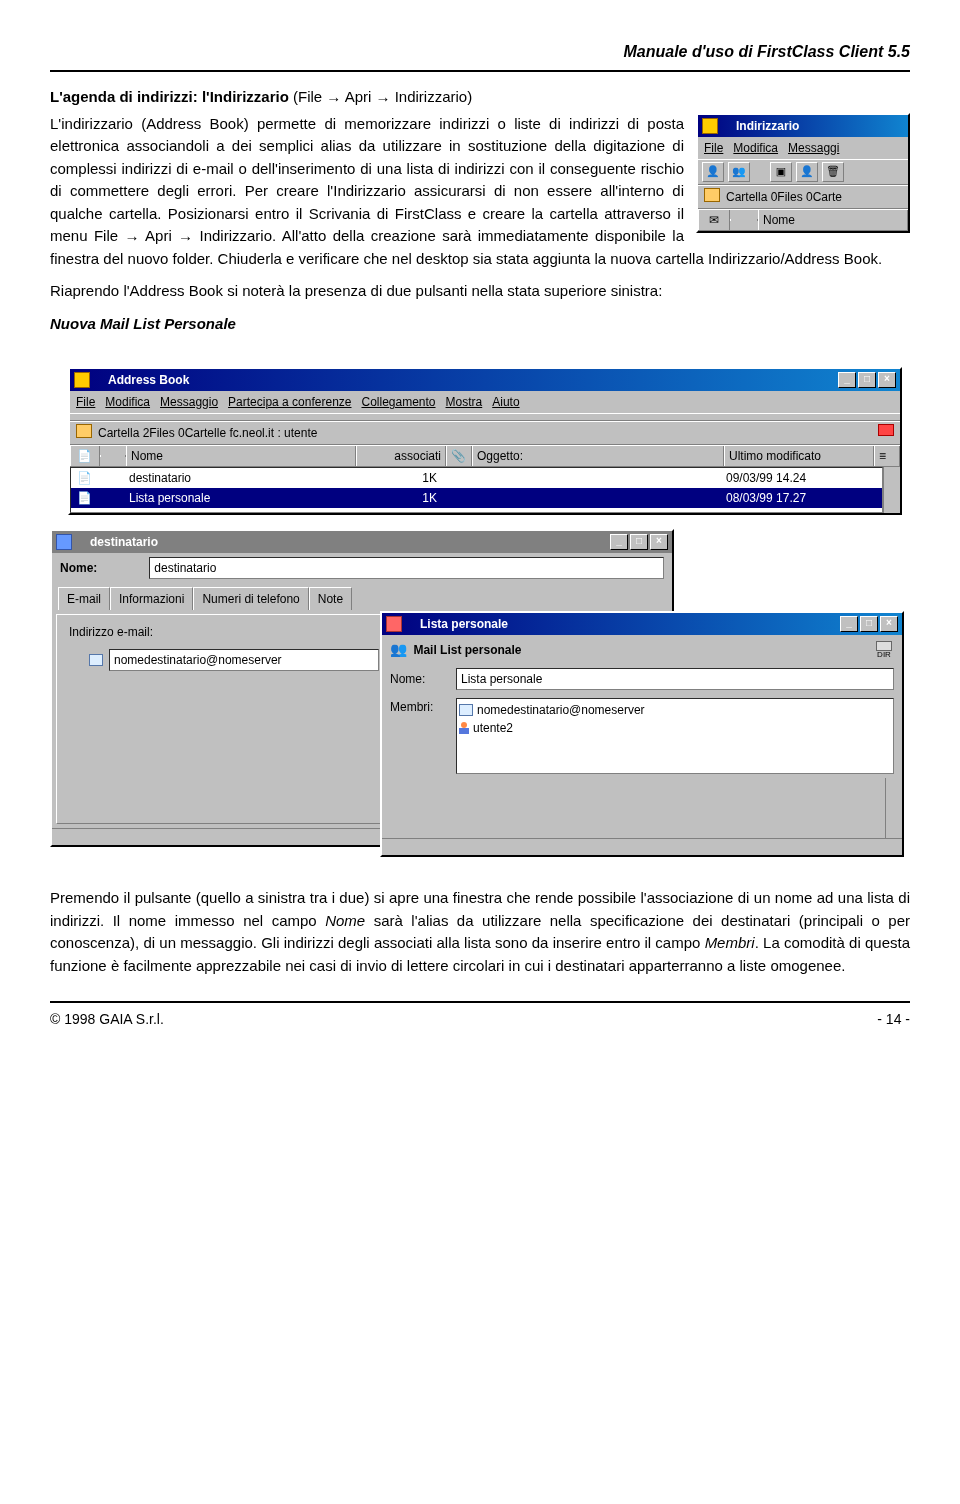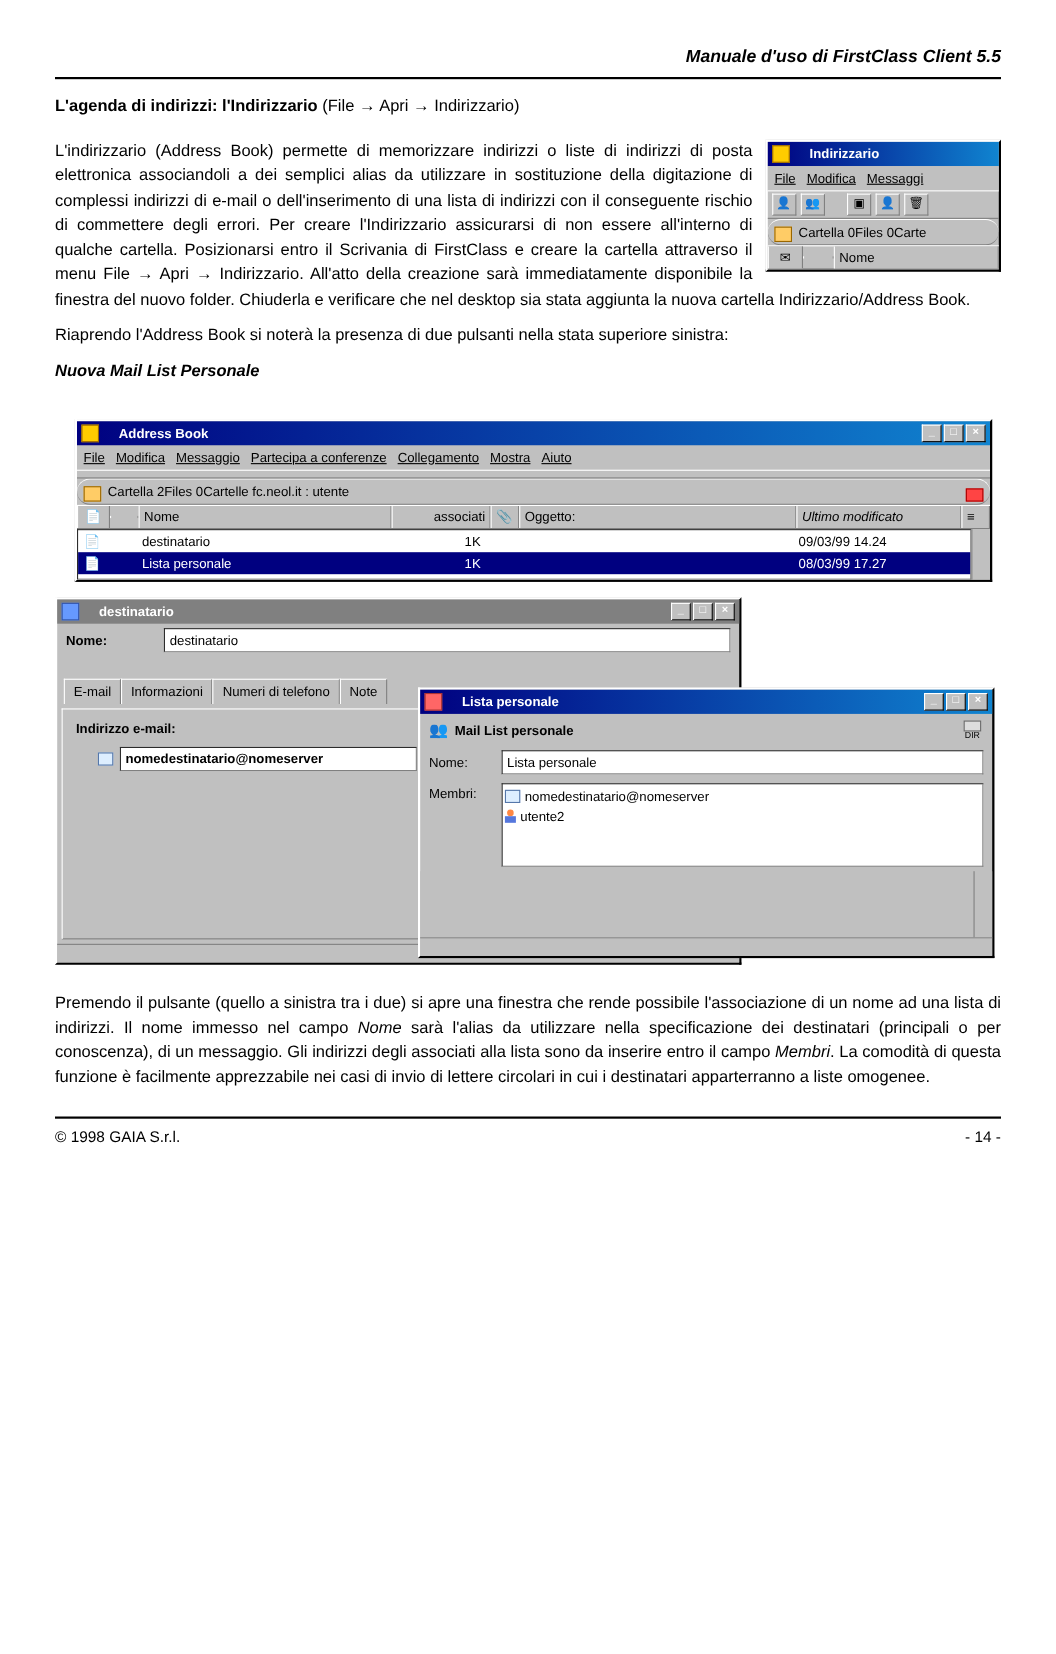--- a/index.html
+++ b/index.html
@@ -20,21 +20,21 @@
     font-size: 16px;
     margin-bottom: 6px;
   }
   .hr {
     border: none;
     border-top: 2px solid #000;
     margin: 6px 0 14px 0;
   }
   .heading {
     font-weight: bold;
-    margin-bottom: 18px;
+    margin-bottom: 4px;
   }
   .heading .light {
     font-weight: normal;
   }
   .body-text {
     text-align: justify;
     margin-bottom: 10px;
   }
   .italic {
     font-style: italic;
@@ -94,40 +94,40 @@
   .toolbar-row {
     display:flex;align-items:center;gap:4px;padding:2px 4px;
     border-top:1px solid #fff;border-bottom:1px solid #808080;
   }
   .tb-icon {
     width:20px;height:18px;border:1px solid #808080;border-top-color:#fff;border-left-color:#fff;
     background:#c0c0c0;display:flex;align-items:center;justify-content:center;font-size:11px;
   }
   .status-row {
     padding:2px 6px;border-top:1px solid #fff;border-bottom:1px solid #808080;
-    display:flex;align-items:flex-end;gap:6px;border-radius:12px;
+    display:flex;align-items:flex-start;gap:6px;
   }
   .cols-row {
     display:flex;align-items:center;
     border-top:1px solid #fff;border-bottom:1px solid #808080;
     font-size:12px;
   }
   .colhdr {
     border-right:1px solid #808080;border-left:1px solid #fff;
     padding:1px 4px;background:#c0c0c0;
   }
   .list-area {
     background:#fff;border:1px inset #808080;
   }
   .list-row {
     display:flex;align-items:center;font-size:12px;padding:1px 2px;
   }
   .list-row.sel {background:#000080;color:#fff;}
   .cell {padding:0 4px;}
-  .tabbar {display:flex;gap:0;margin-top:20px;padding-left:6px;}
+  .tabbar {display:flex;gap:0;margin-top:4px;padding-left:6px;}
   .tab {
     background:#c0c0c0;border:1px solid #808080;border-bottom:none;
     border-top-color:#fff;border-left-color:#fff;
     padding:2px 8px;font-size:12px;position:relative;
   }
   .tab.active {background:#c0c0c0;z-index:2;}
   .fieldrow {display:flex;align-items:center;gap:6px;padding:4px 8px;}
   .fieldlabel{font-size:12px;}
   .input {
     background:#fff;border:1px inset #808080;padding:1px 4px;font-size:12px;
@@ -241,21 +241,21 @@
       <span>Cartella   2Files  0Cartelle   fc.neol.it : utente</span>
       <span style="margin-left:auto;" class="flag-icon"></span>
     </div>
     <div class="cols-row">
       <div class="colhdr" style="width:20px;text-align:center;">📄</div>
       <div class="colhdr" style="width:16px;"></div>
       <div class="colhdr" style="width:220px;">Nome</div>
       <div class="colhdr" style="width:80px;text-align:right;">associati</div>
       <div class="colhdr" style="width:16px;">📎</div>
       <div class="colhdr" style="flex:1;">Oggetto:</div>
-      <div class="colhdr" style="width:140px;font-style:italic;">Ultimo modificato</div>
+      <div class="colhdr" style="width:140px;">Ultimo modificato</div>
       <div class="colhdr" style="width:16px;">≡</div>
     </div>
     <div style="display:flex;">
       <div class="list-area" style="flex:1;height:44px;">
         <div class="list-row">
           <div class="cell" style="width:20px;">📄</div>
           <div class="cell" style="width:16px;"></div>
           <div class="cell" style="width:220px;">destinatario</div>
           <div class="cell" style="width:80px;text-align:right;">1K</div>
           <div class="cell" style="width:16px;"></div>
@@ -290,21 +290,21 @@
       <span class="fieldlabel ml-label" style="font-weight:bold;">Nome:</span>
       <div style="width:40px;"></div>
       <div class="input">destinatario</div>
     </div>
     <div class="tabbar">
       <div class="tab active">E-mail</div>
       <div class="tab">Informazioni</div>
       <div class="tab">Numeri di telefono</div>
       <div class="tab">Note</div>
     </div>
-    <div class="inner-area" style="height:200px;font-weight:bold;">
+    <div class="inner-area" style="height:200px;">
       <div class="fieldrow" style="align-items:flex-start;">
         <span class="fieldlabel ml-label">Indirizzo e-mail:</span>
         <div style="margin-left:auto;" class="dir-icon">
             <span class="box"></span>
             <span>DIR</span>
           </div>
       </div>
       <div class="fieldrow">
         <span style="width:14px;"></span>
         <span class="mi-card"></span>

